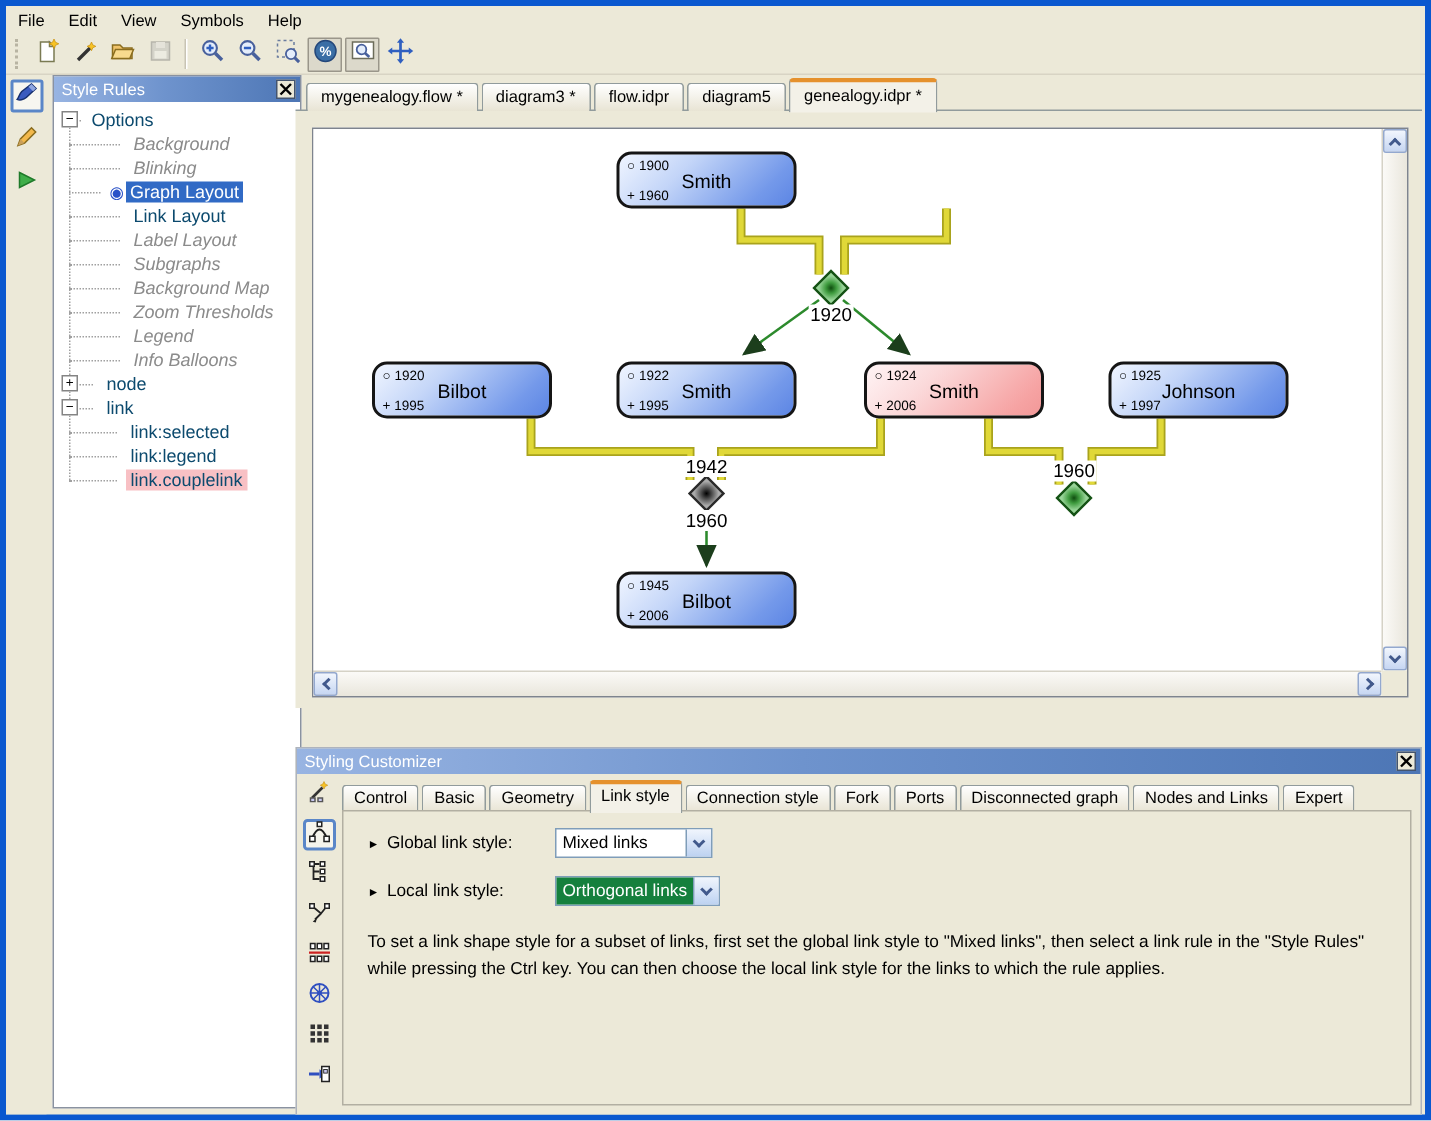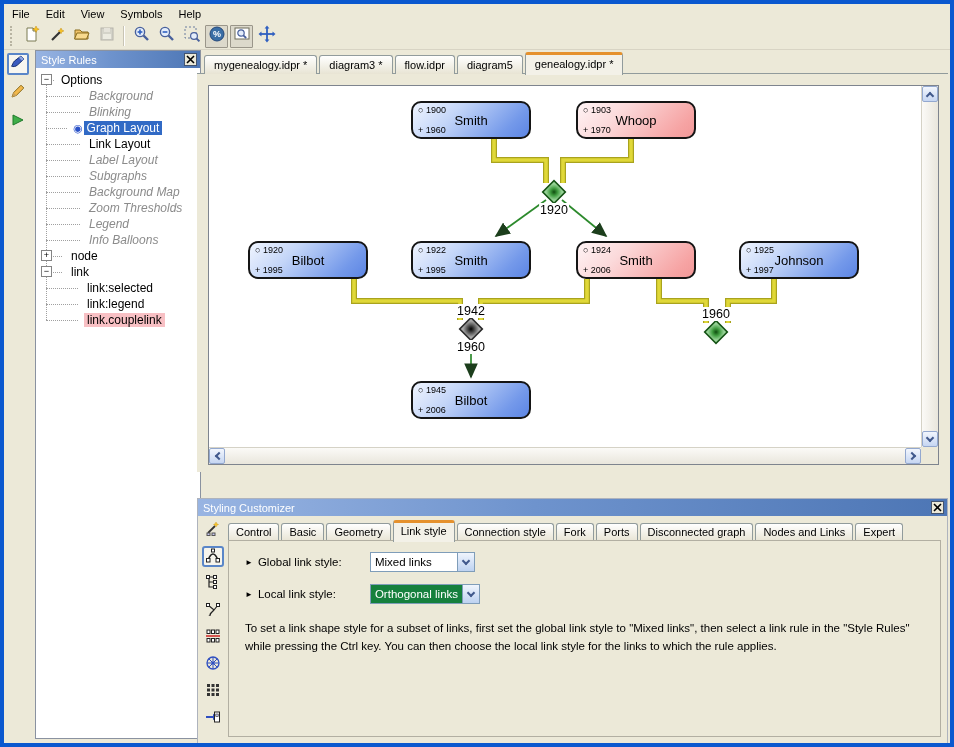--- a/index.html
+++ b/index.html
@@ -21,21 +21,21 @@
   
   .ptitle{height:17px;background:linear-gradient(90deg,#98b4e2 0%,#6e93cd 45%,#4d76b5 100%);color:#fff;font-size:11px;display:flex;align-items:center;justify-content:space-between;padding:0 3px 0 5px;}
   .pclose{width:13px;height:13px;background:#ece9d8;border:1px solid #44546e;display:flex;align-items:center;justify-content:center;}
   
   .stylerules{position:absolute;left:31px;top:46px;width:166px;height:689px;border:1px solid #8a92a0;background:#fff;display:flex;flex-direction:column;}
   .treebody{position:relative;flex:1;background:#fff;overflow:hidden;font-size:12px;padding-top:4px;}
   .trow{position:relative;height:16px;display:flex;align-items:center;}
   .tstub{position:absolute;top:8px;border-top:1px dotted #a0a0a0;}
   .tguide{position:absolute;left:10px;border-left:1px dotted #a0a0a0;}
   .ttoggle{position:absolute;left:5px;top:2px;width:11px;height:11px;border:1px solid #848484;background:#fff;font-size:9px;line-height:8px;text-align:center;color:#000;z-index:2;}
-  .tlabel{position:relative;z-index:1;background:#fff;padding:0 3px;white-space:nowrap;color:#000000;}
+  .tlabel{position:relative;z-index:1;background:#fff;padding:0 3px;white-space:nowrap;color:#0c4a6e;}
   .tlabel.italic{font-style:italic;color:#8b8b8b;}
   .tlabel.selected{background:#316ac5;color:#fff;}
   .tlabel.pink{background:#f8c0c4;}
   .gearglyph{position:relative;z-index:1;color:#2a52c8;font-size:11px;margin-right:1px;background:#fff;}
   
   .doctabs{position:absolute;left:193px;top:46px;right:0;height:24px;display:flex;align-items:flex-end;padding-left:7px;}
   .tabline{position:absolute;left:0;right:2px;bottom:0;border-bottom:1px solid #919b9c;}
   .dtab{position:relative;height:19px;padding:3px 9px 2px;margin-right:2px;font-size:11px;background:linear-gradient(#ffffff,#e8e4d4);border:1px solid #919b9c;border-bottom:none;border-radius:3px 3px 0 0;white-space:nowrap;}
   .dtab.active{height:23px;background:#f3f1e8;border-top:3px solid #e5912d;z-index:3;margin-bottom:-1px;}
   
@@ -265,21 +265,21 @@
         </div>
         <div class="trow" style="padding-left: 48px;">
           <div class="tstub" style="left:10px;width:32px;"></div>
           <span class="tlabel pink">link.couplelink</span>
         </div>
       </div>
   </div>
 
   <div class="doctabs">
       <div class="tabline"></div>
-      <div class="dtab">mygenealogy.idpr *</div>
+      <div class="dtab">mygenealogy.flow *</div>
       <div class="dtab">diagram3 *</div>
       <div class="dtab">flow.idpr</div>
       <div class="dtab">diagram5</div>
       <div class="dtab active">genealogy.idpr *</div>
     </div>
 
   <div class="canvas-outer">
     <div class="canvas-box">
       <div class="viewport">
           <svg width="712" height="361" style="position: absolute; left: 0px; top: 0px;">
@@ -319,25 +319,20 @@
           </svg>
           <span class="ulabel" style="left:345px;top:88px;margin-top:36px;">1920</span>
           <span class="ulabel" style="left:262px;top:225px;">1942</span>
           <span class="ulabel" style="left:262px;top:261px;">1960</span>
           <span class="ulabel" style="left:507px;top:228px;">1960</span>
           <div class="gnode blue" style="left:202px;top:15px;width:120px;height:38px;">
             <span class="gsmall gbirth">○ 1900</span>
             <span class="gname">Smith</span>
             <span class="gsmall gdeath">+ 1960</span>
           </div>
-          <div class="gnode pink" style="left:367px;top:15px;width:120px;height:38px;">
-            <span class="gsmall gbirth">○ 1903</span>
-            <span class="gname">Whoop</span>
-            <span class="gsmall gdeath">+ 1970</span>
-          </div>
           <div class="gnode blue" style="left:39px;top:155px;width:120px;height:38px;">
             <span class="gsmall gbirth">○ 1920</span>
             <span class="gname">Bilbot</span>
             <span class="gsmall gdeath">+ 1995</span>
           </div>
           <div class="gnode blue" style="left:202px;top:155px;width:120px;height:38px;">
             <span class="gsmall gbirth">○ 1922</span>
             <span class="gname">Smith</span>
             <span class="gsmall gdeath">+ 1995</span>
           </div>

